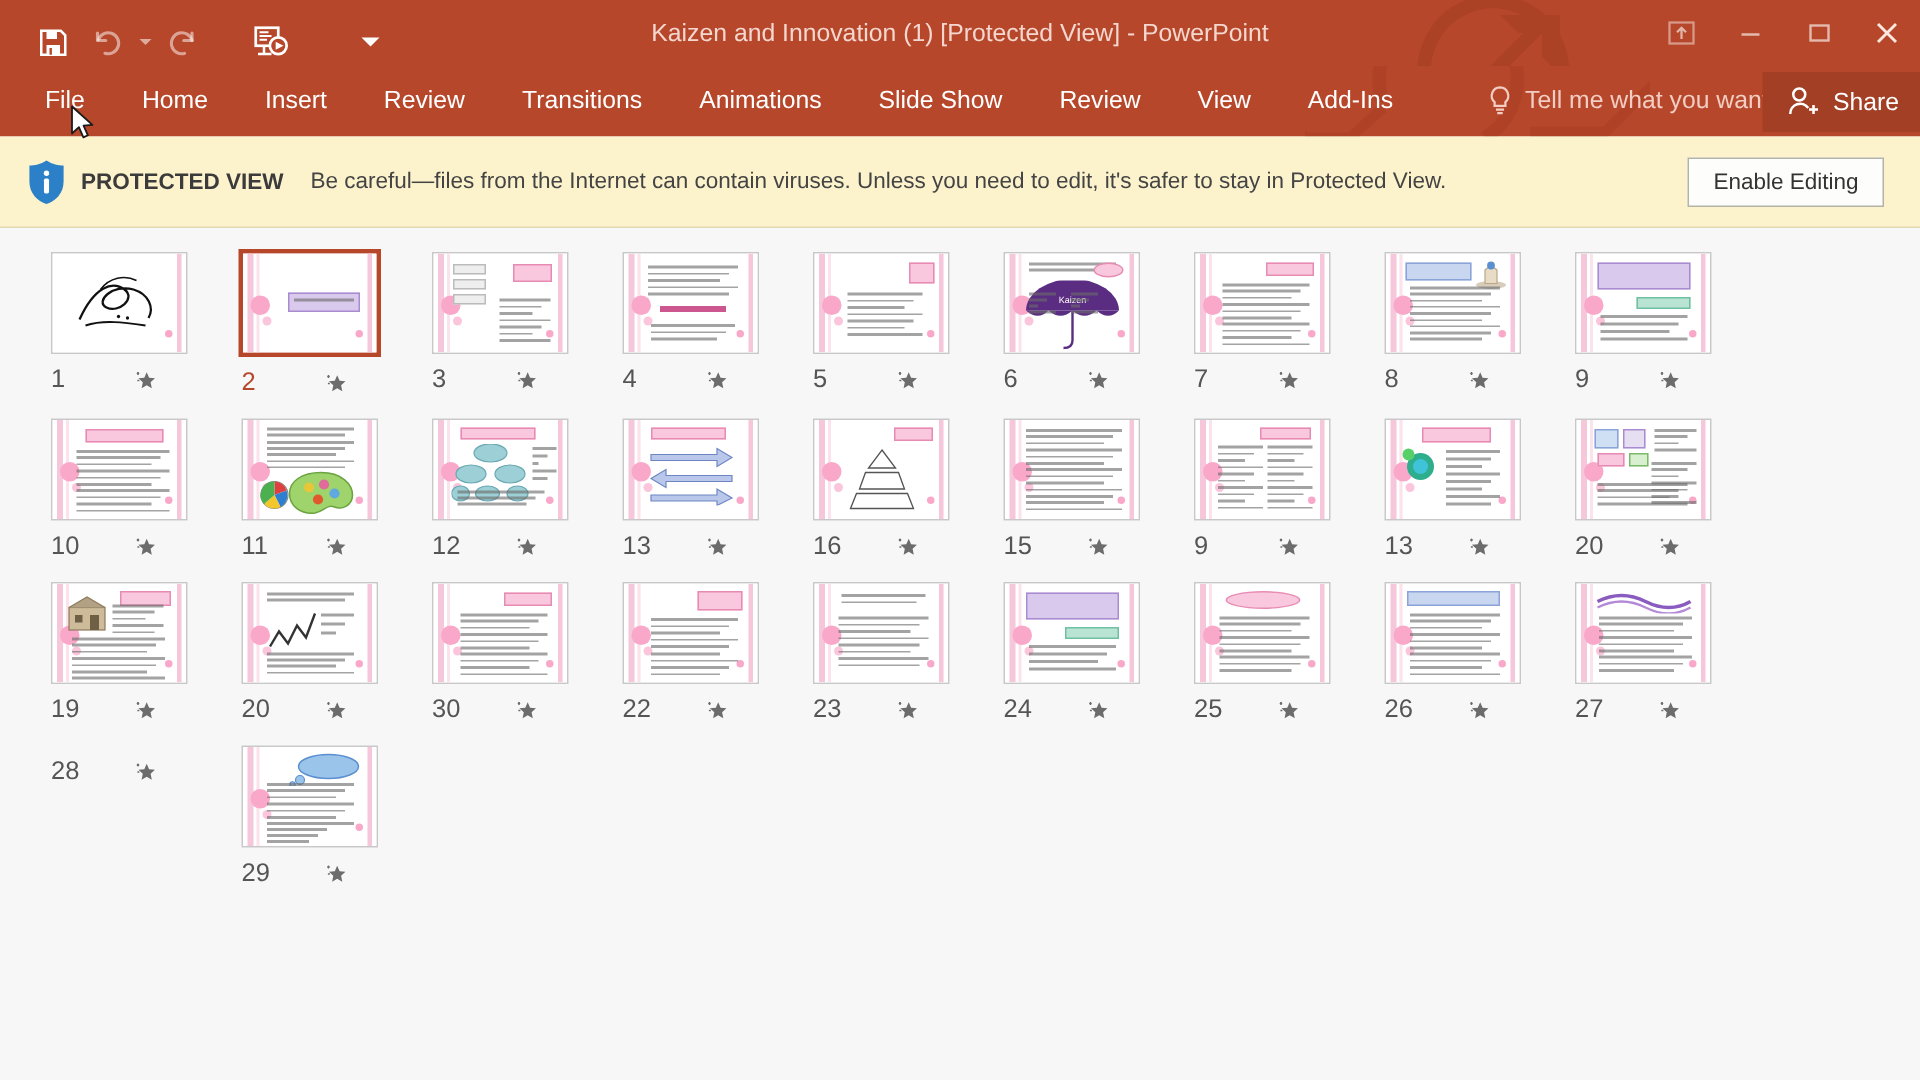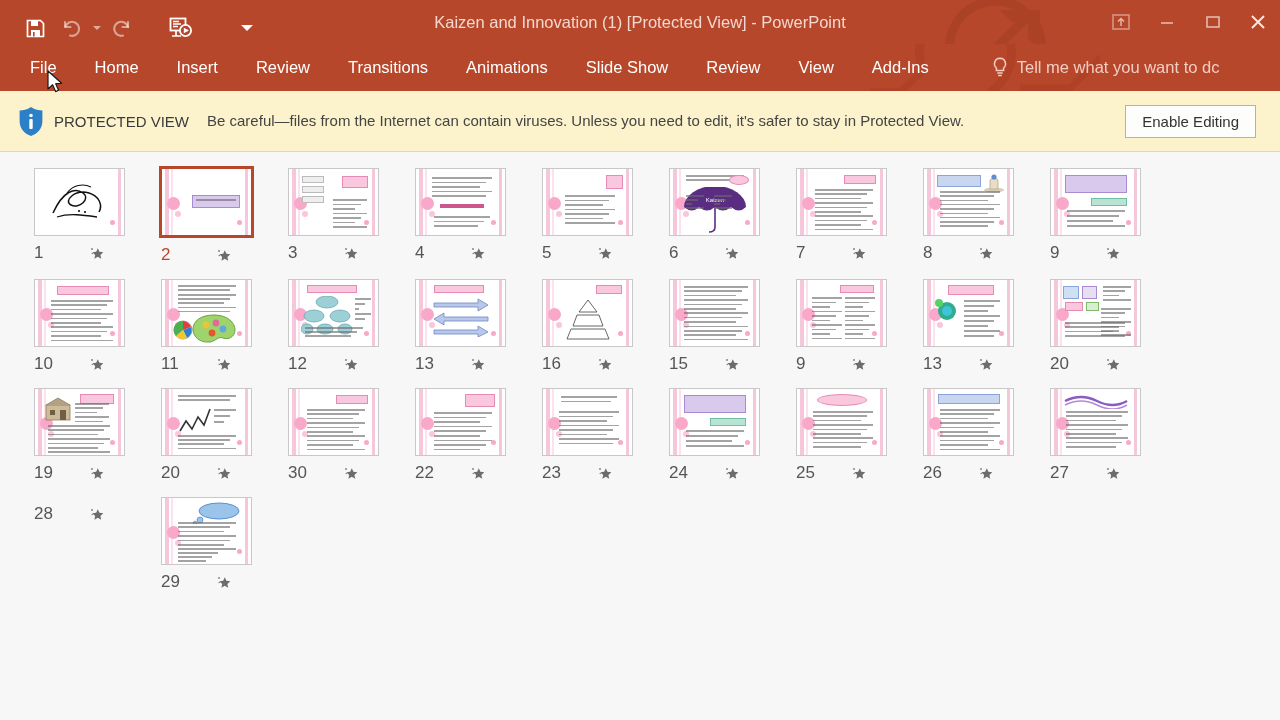--- a/index.html
+++ b/index.html
@@ -100,21 +100,21 @@
   #protected-bar {
     height: 61px;
     background: #fcf3cd;
     border-bottom: 1px solid #e2d9b4;
     display: flex; align-items: center;
     padding: 0 16px 0 14px;
     position: relative;
   }
   #pv-icon { width: 34px; display: flex; justify-content: center; flex: 0 0 34px;}
   #pv-label {
-    font-size: 15px; font-weight: normal; color: #3b3b3b;
+    font-size: 15px; font-weight: bold; color: #3b3b3b;
     margin-left: 6px; margin-right: 18px; white-space: nowrap;
   }
   #pv-msg {
     font-size: 15px; color: #444; line-height: 1.42;
     max-width: 850px;
   }
   #enable-editing {
     position: absolute; right: 24px; top: 14px;
     background: #fdfdfb;
     border: 1px solid #b3b3a8;
@@ -288,20 +288,28 @@
   </div>
 
   <div id="tellme">
     <svg width="16" height="21" viewBox="0 0 16 21">
       <path d="M8 1.2 A5.6 5.6 0 0 1 11.6 11 L11.6 13.6 L4.4 13.6 L4.4 11 A5.6 5.6 0 0 1 8 1.2 Z" fill="none" stroke="#f2cdc3" stroke-width="1.5"></path>
       <path d="M5.3 16 h5.4 M6.2 18.4 h3.6" stroke="#f2cdc3" stroke-width="1.5"></path>
     </svg>
     <span>Tell me what you want to dc</span>
   </div>
 
+  <div id="share-btn">
+    <svg width="22" height="22" viewBox="0 0 22 22">
+      <circle cx="8.5" cy="6" r="4" fill="none" stroke="#fff" stroke-width="1.7"></circle>
+      <path d="M2.5 19 A6.6 6.6 0 0 1 14.5 15" fill="none" stroke="#fff" stroke-width="1.7"></path>
+      <path d="M15 16 h6 M18 13 v6" stroke="#fff" stroke-width="1.7"></path>
+    </svg>
+    <span>Share</span>
+  </div>
 </div>
 
 <div id="protected-bar">
   <div id="pv-icon">
     <svg width="26" height="31" viewBox="0 0 26 31">
       <path d="M13 1 C9 3.6 5 4.4 1.6 4.4 L1.6 15 C1.6 23 7 28 13 30 C19 28 24.4 23 24.4 15 L24.4 4.4 C21 4.4 17 3.6 13 1 Z" fill="#2b80c8"></path>
       <circle cx="13" cy="9.5" r="1.8" fill="#fff"></circle>
       <rect x="11.3" y="13" width="3.4" height="10" rx="1.1" fill="#fff"></rect>
     </svg>
   </div>

